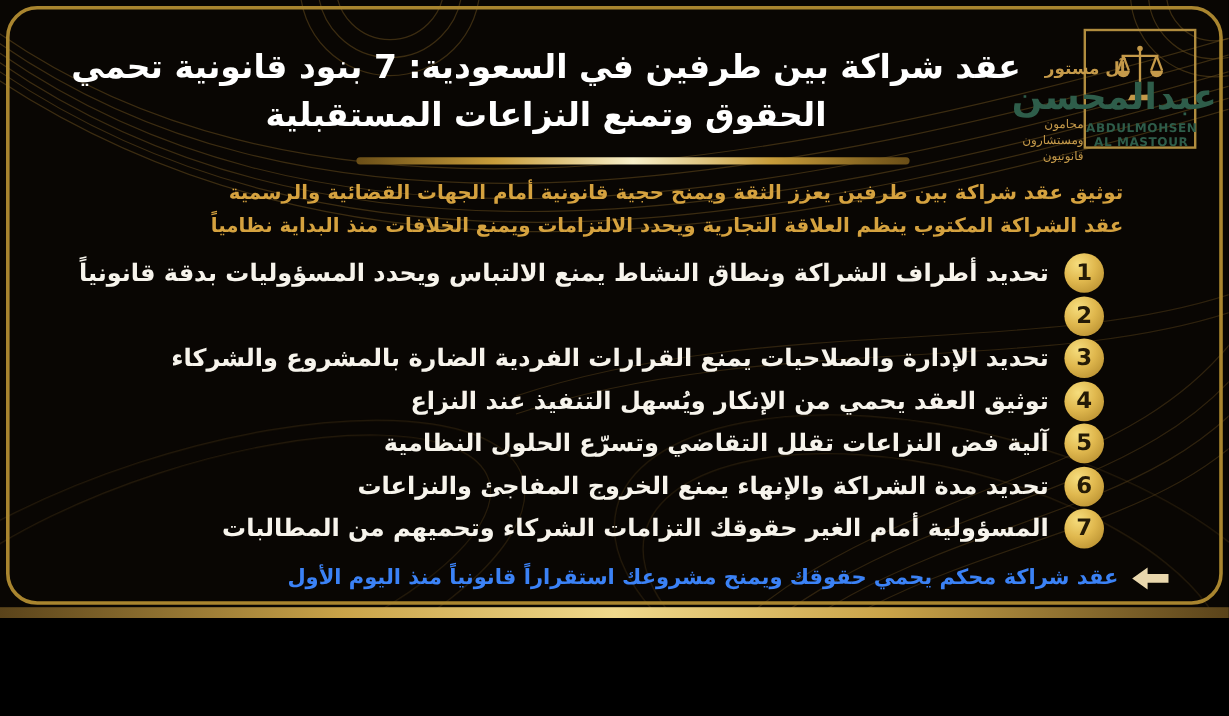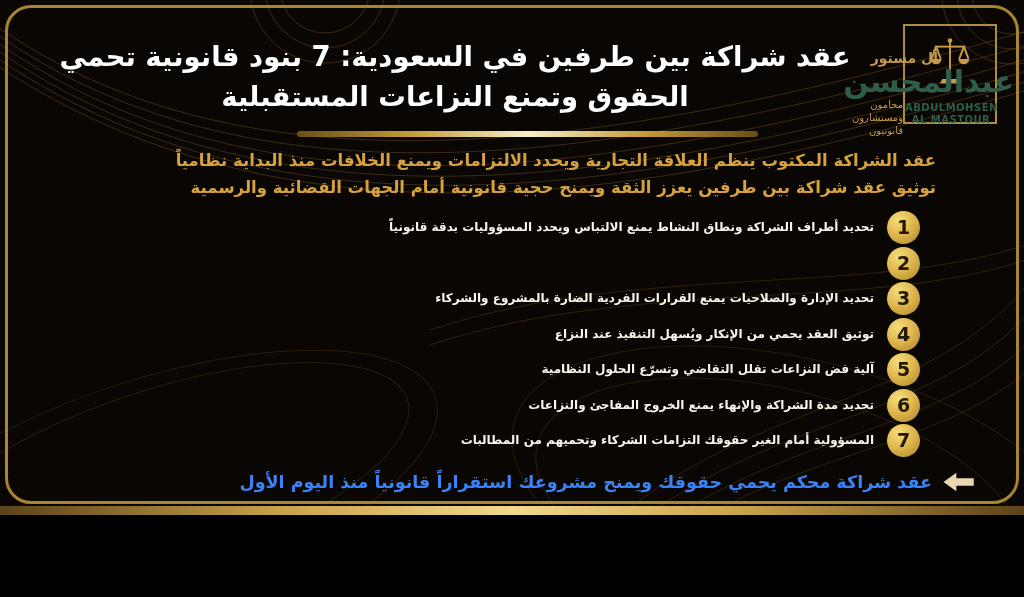--- a/index.html
+++ b/index.html
@@ -48,21 +48,21 @@
   }
 
   
   .row { position:absolute; right:104px; display:flex; direction:rtl; align-items:center; gap:13px; height:34px; }
   .badge {
     width:33px; height:33px; border-radius:50%; flex:0 0 33px;
     background:radial-gradient(circle at 35% 28%, #f6dd7d 0%, #e0b84e 45%, #bb9232 85%, #9a7526 100%);
     color:#241a06; font-weight:bold; font-size:19px;
     display:flex; align-items:center; justify-content:center;
   }
-  .item-text { color:#f7f4ec; font-weight:bold; font-size:12px; white-space:nowrap; }
+  .item-text { color:#f7f4ec; font-weight:bold; font-size:20px; white-space:nowrap; }
 
   
   .conclusion { position:absolute; top:471px; right:47px; display:flex; direction:rtl; align-items:center; gap:11px; }
   .conclusion-text { color:#3b82f6; font-weight:bold; font-size:17.5px; white-space:nowrap; }
 
   
   .footer {
     position:absolute; left:8px; right:8px; top:527px; height:57px;
     background:#0b0906; border:2px solid #cfa64a; border-radius:30px;
     display:flex; align-items:center; justify-content:space-between;
@@ -149,22 +149,22 @@
         <div>AL MASTOUR</div>
       </div>
       <div class="logo-tagline">
         <div>محامون</div>
         <div>ومستشارون</div>
         <div>قانونيون</div>
       </div>
     </div>
 
     <div class="intro">
+      <div>توثيق عقد شراكة بين طرفين يعزز الثقة ويمنح حجية قانونية أمام الجهات القضائية والرسمية</div>
       <div>عقد الشراكة المكتوب ينظم العلاقة التجارية ويحدد الالتزامات ويمنع الخلافات منذ البداية نظامياً</div>
-      <div>توثيق عقد شراكة بين طرفين يعزز الثقة ويمنح حجية قانونية أمام الجهات القضائية والرسمية</div>
     </div>
 
     <div class="row" style="top:210px">
       <div class="badge">1</div>
       <div class="item-text">تحديد أطراف الشراكة ونطاق النشاط يمنع الالتباس ويحدد المسؤوليات بدقة قانونياً</div>
     </div>
     <div class="row" style="top:246px">
       <div class="badge">2</div>
     </div>
     <div class="row" style="top:281px">

